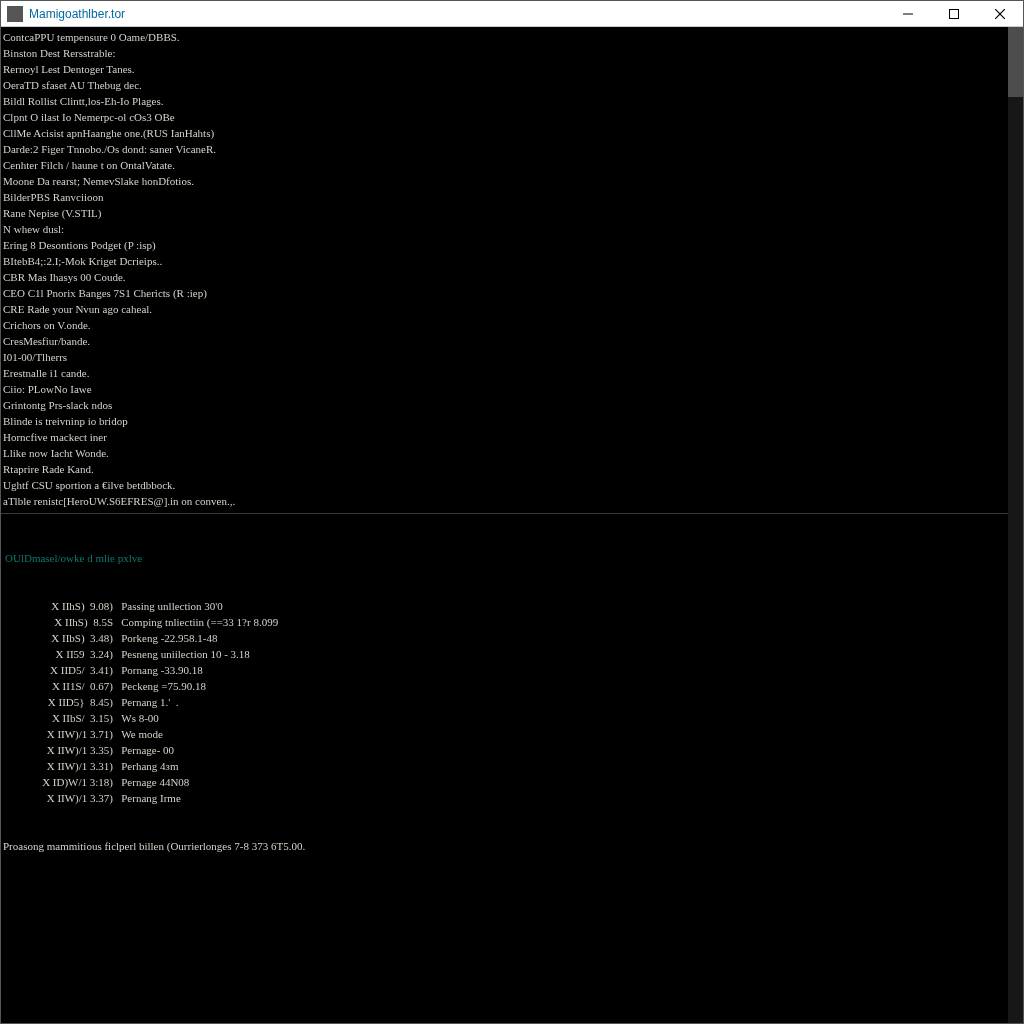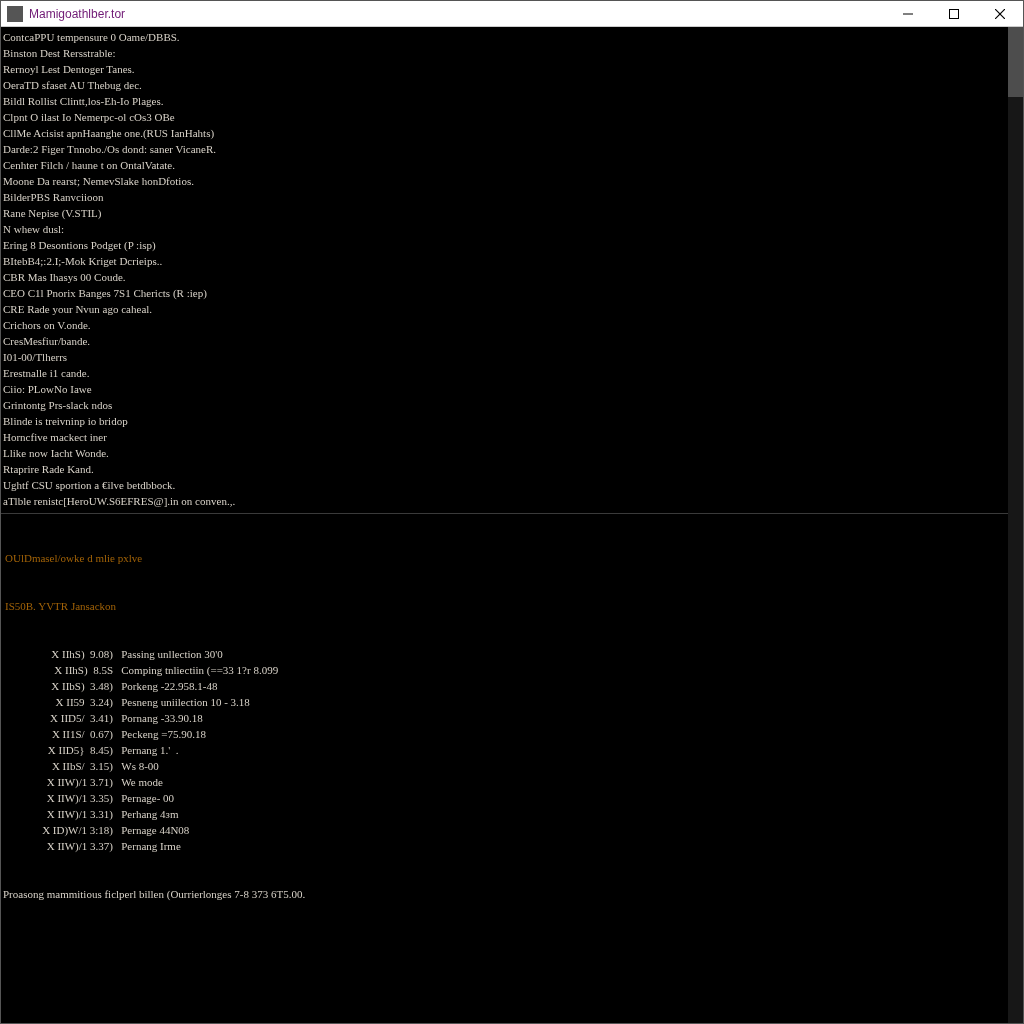--- a/index.html
+++ b/index.html
@@ -1,33 +1,33 @@
 <!DOCTYPE html>
 <html><head>
 <meta charset="utf-8">
 <style>
   * { margin:0; padding:0; box-sizing:border-box; }
   html,body { width:1024px; height:1024px; overflow:hidden; background:#fff; font-family:Consolas,'Courier New',monospace; }
   .window { width:1024px; height:1024px; display:flex; flex-direction:column; border:1px solid #555; background:#fff; }
   .titlebar { height:26px; background:#fff; display:flex; align-items:center; padding-left:6px; border-bottom:1px solid #ccc; }
   .titlebar .app-icon { width:16px; height:16px; background:#555; margin-right:6px; display:inline-block; }
-  .titlebar .title { font-family:'Segoe UI',Tahoma,sans-serif; font-size:12px; color:#701a75; flex:1; }
+  .titlebar .title { font-family:'Segoe UI',Tahoma,sans-serif; font-size:12px; color:#0369a1; flex:1; }
   .winbtns { display:flex; height:100%; }
   .winbtn { width:46px; height:100%; display:flex; align-items:center; justify-content:center; font-size:13px; cursor:pointer; }
   .term { flex:1; background:#000; position:relative; font-size:11px; line-height:16px; color:#d8d2c8; overflow:hidden;font-family:Liberation Serif, serif; }
   .scrollbar-track { position:absolute; right:0; top:0; width:15px; height:100%; background:#171717; }
   .scrollbar-thumb { position:absolute; right:0; top:0; width:15px; height:70px; background:#4d4d4d; }
   .pane { padding:2px 4px 2px 2px; white-space:pre; }
   .top-pane { }
   .divider { height:1px; background:#3a3a3a; margin:2px 0; }
   .cursor { display:inline-block; width:8px; height:15px; background:#d8d2c8; vertical-align:text-bottom; margin-left:2px; }
   .row { white-space:pre; }
   .col-id { display:inline-block; width:110px;text-align:right; }
   .col-msg { display:inline-block; }
-  .section-header { color:#a16207; padding-left:2px; }
+  .section-header { color:#0f766e; padding-left:2px; }
 </style>
 </head>
 <body>
 
 <div class="window">
   <div class="titlebar">
     <span class="app-icon"></span>
     <span class="title">Mamigoathlber.tor</span>
     <div class="winbtns">
       <div class="winbtn">
@@ -53,18 +53,17 @@
     <div class="scrollbar-track">
       <div class="scrollbar-thumb"></div>
     </div>
 
     <div class="pane top-pane" id="top-pane"><div class="row">ContcaPPU tempensure 0 Oame/DBBS.</div><div class="row">Binston Dest Rersstrable:</div><div class="row">Rernoyl Lest Dentoger Tanes.</div><div class="row">OeraTD sfaset AU Thebug dec.</div><div class="row">Bildl Rollist Clintt,los-Eh-Io Plages.</div><div class="row">Clpnt O ilast Io Nemerpc-ol cOs3 OBe</div><div class="row">CllMe Acisist apnHaanghe one.(RUS IanHahts)</div><div class="row">Darde:2 Figer Tnnobo./Os dond: saner VicaneR.</div><div class="row">Cenhter Filch / haune t on OntalVatate.</div><div class="row">Moone Da rearst; NemevSlake honDfotios.</div><div class="row">BilderPBS Ranvciioon</div><div class="row">Rane Nepise (V.STIL)</div><div class="row">N whew dusl:</div><div class="row">Ering 8 Desontions Podget (P :isp)</div><div class="row">BItebB4;:2.I;-Mok Kriget Dcrieips..</div><div class="row">CBR Mas Ihasys 00 Coude.</div><div class="row">CEO C1l Pnorix Banges 7S1 Chericts (R :iep)</div><div class="row">CRE Rade your Nvun ago caheal.</div><div class="row">Crichors on V.onde.</div><div class="row">CresMesfiur/bande.</div><div class="row">I01-00/Tlherrs</div><div class="row">Erestnalle i1 cande.</div><div class="row">Ciio: PLowNo Iawe</div><div class="row">Grintontg Prs-slack ndos</div><div class="row">Blinde is treivninp io bridop</div><div class="row">Horncfive mackect iner</div><div class="row">Llike now Iacht Wonde.</div><div class="row">Rtaprire Rade Kand.</div><div class="row">Ughtf CSU sportion a €ilve betdbbock.</div><div class="row">aTlble renistc[HeroUW.S6EFRES@].in on conven.,.</div></div>
 
     <div class="divider"></div>
 
     <div class="pane">
       <div class="section-header">OUlDmasel/owke d mlie pxlve</div>
-      <div class="section-header">IS50B. YVTR Jansackon</div>
       <div id="rows-pane"><div class="row"><span class="col-id">X IIhS)  9.08)</span><span>   </span><span class="col-msg">Passing unllection 30'0</span></div><div class="row"><span class="col-id">X IIhS)  8.5S</span><span>   </span><span class="col-msg">Comping tnliectiin (==33 1?r 8.099</span></div><div class="row"><span class="col-id">X IIbS)  3.48)</span><span>   </span><span class="col-msg">Porkeng -22.958.1-48</span></div><div class="row"><span class="col-id">X II59  3.24)</span><span>   </span><span class="col-msg">Pesneng uniilection 10 - 3.18</span></div><div class="row"><span class="col-id">X IID5/  3.41)</span><span>   </span><span class="col-msg">Pornang -33.90.18</span></div><div class="row"><span class="col-id">X II1S/  0.67)</span><span>   </span><span class="col-msg">Peckeng =75.90.18</span></div><div class="row"><span class="col-id">X IID5}  8.45)</span><span>   </span><span class="col-msg">Pernang 1.'  .</span></div><div class="row"><span class="col-id">X IIbS/  3.15)</span><span>   </span><span class="col-msg">Ws 8-00</span></div><div class="row"><span class="col-id">X IIW)/1 3.71)</span><span>   </span><span class="col-msg">We mode</span></div><div class="row"><span class="col-id">X IIW)/1 3.35)</span><span>   </span><span class="col-msg">Pernage- 00</span></div><div class="row"><span class="col-id">X IIW)/1 3.31)</span><span>   </span><span class="col-msg">Perhang 4зm</span></div><div class="row"><span class="col-id">X ID)W/1 3:18)</span><span>   </span><span class="col-msg">Pernage 44N08</span></div><div class="row"><span class="col-id">X IIW)/1 3.37)</span><span>   </span><span class="col-msg">Pernang Irme</span></div></div>
       <div class="row">Proasong mammitious ficlperl billen (Ourrierlonges 7-8 373 6T5.00.</div>
     </div>
   </div>
 </div>
 
 </body></html>

